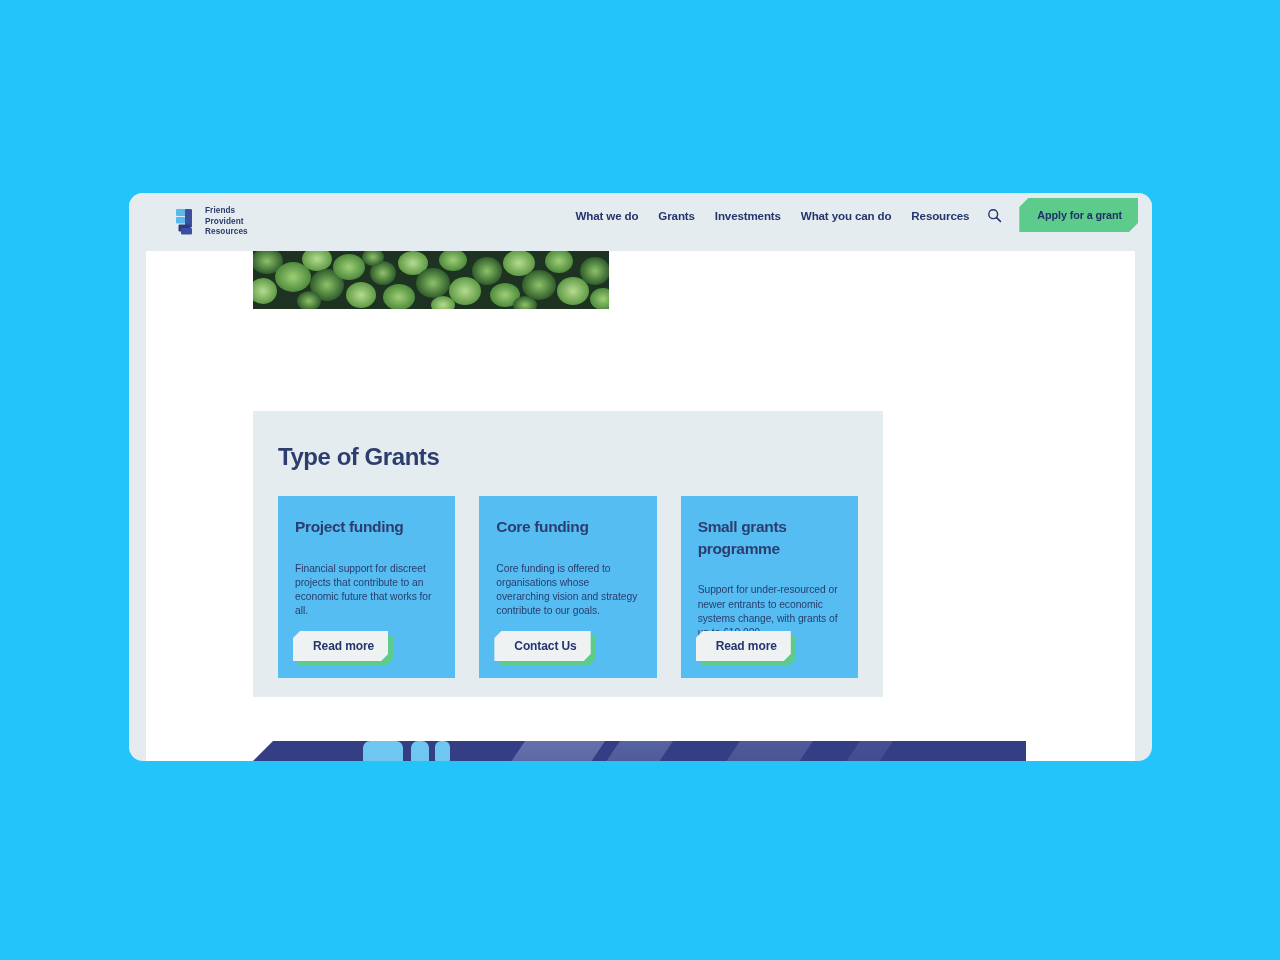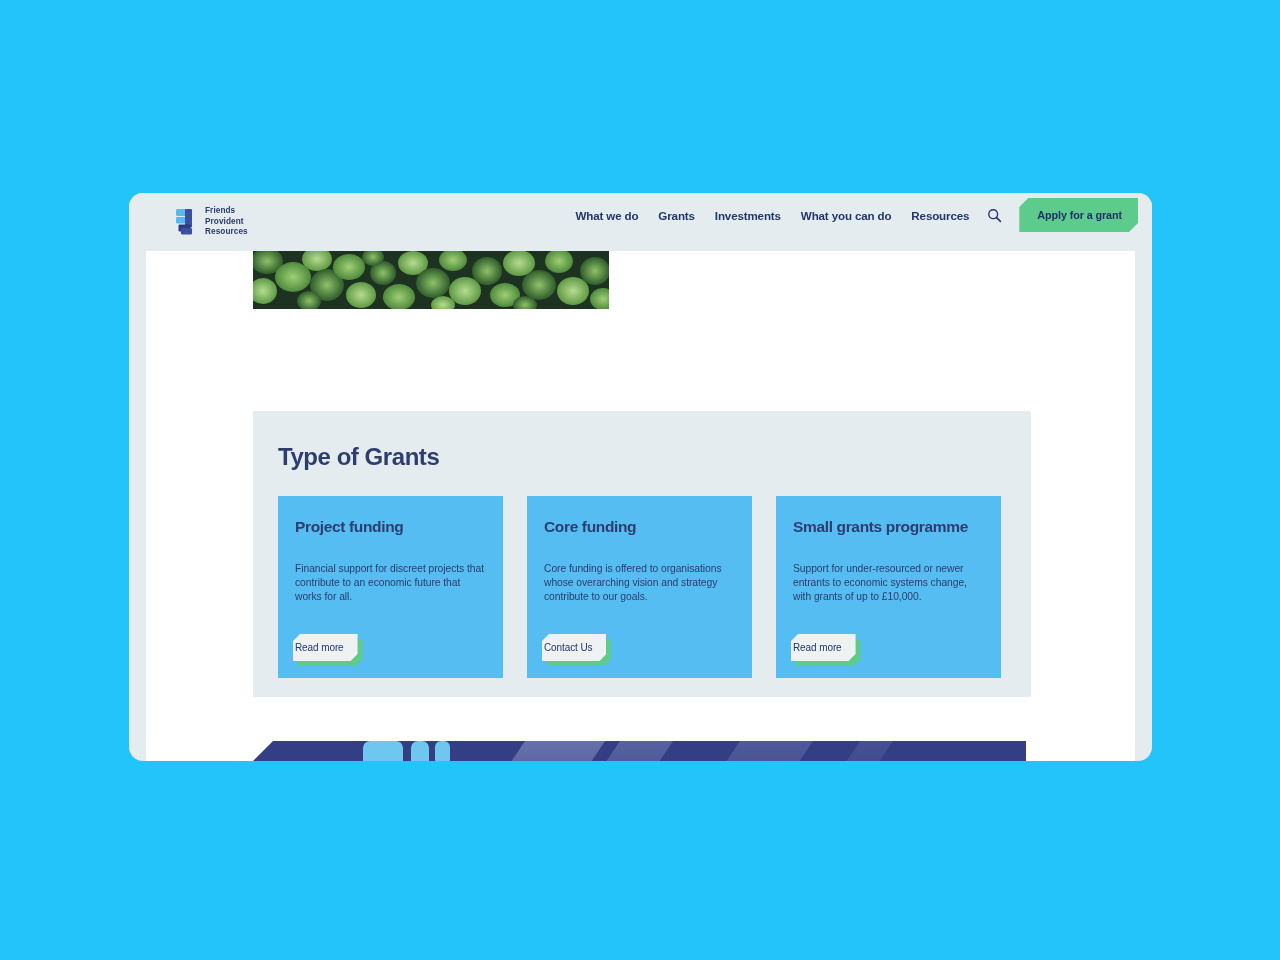--- a/index.html
+++ b/index.html
@@ -82,21 +82,21 @@
     position: absolute; left: 107px; top: 0;
     width: 356px; height: 58px;
     overflow: hidden;
   }
   #hero-image svg { display: block; width: 100%; height: 100%; }
 
   
   #grants-section {
     position: absolute;
     left: 107px; top: 160px;
-    width: 778px; height: 286px;
+    width: 630px; height: 286px;
     background: #e5ecef;
     padding: 32px 25px 0 25px;
   }
   #section-title {
     font-size: 24px; font-weight: bold;
     color: #2d3e6e; letter-spacing: -.45px;
     margin-bottom: 25px;
   }
   #cards {
     display: flex; gap: 24px;
@@ -118,23 +118,23 @@
     color: #2a3c6d; letter-spacing: -.05px;
   }
   .card-btn-wrap {
     position: absolute; left: 15px; bottom: 17px;
   }
   .card-btn {
     display: inline-block;
     position: relative;
     background: #eef2f3;
     color: #24356e;
-    font-size: 10px; font-weight: normal;
+    font-size: 12px; font-weight: bold;
     letter-spacing: -.1px;
-    padding: 8px 14px 8px 2px;
+    padding: 8px 14px 8px 20px;
     cursor: pointer;
     clip-path: polygon(7px 0, 100% 0, 100% calc(100% - 7px), calc(100% - 7px) 100%, 0 100%, 0 7px);
     z-index: 2;
   }
   .card-btn-shadow {
     position: absolute;
     left: 5px; top: 5px;
     width: 100%; height: 100%;
     background: #5ccb8b;
     clip-path: polygon(7px 0, 100% 0, 100% calc(100% - 7px), calc(100% - 7px) 100%, 0 100%, 0 7px);

